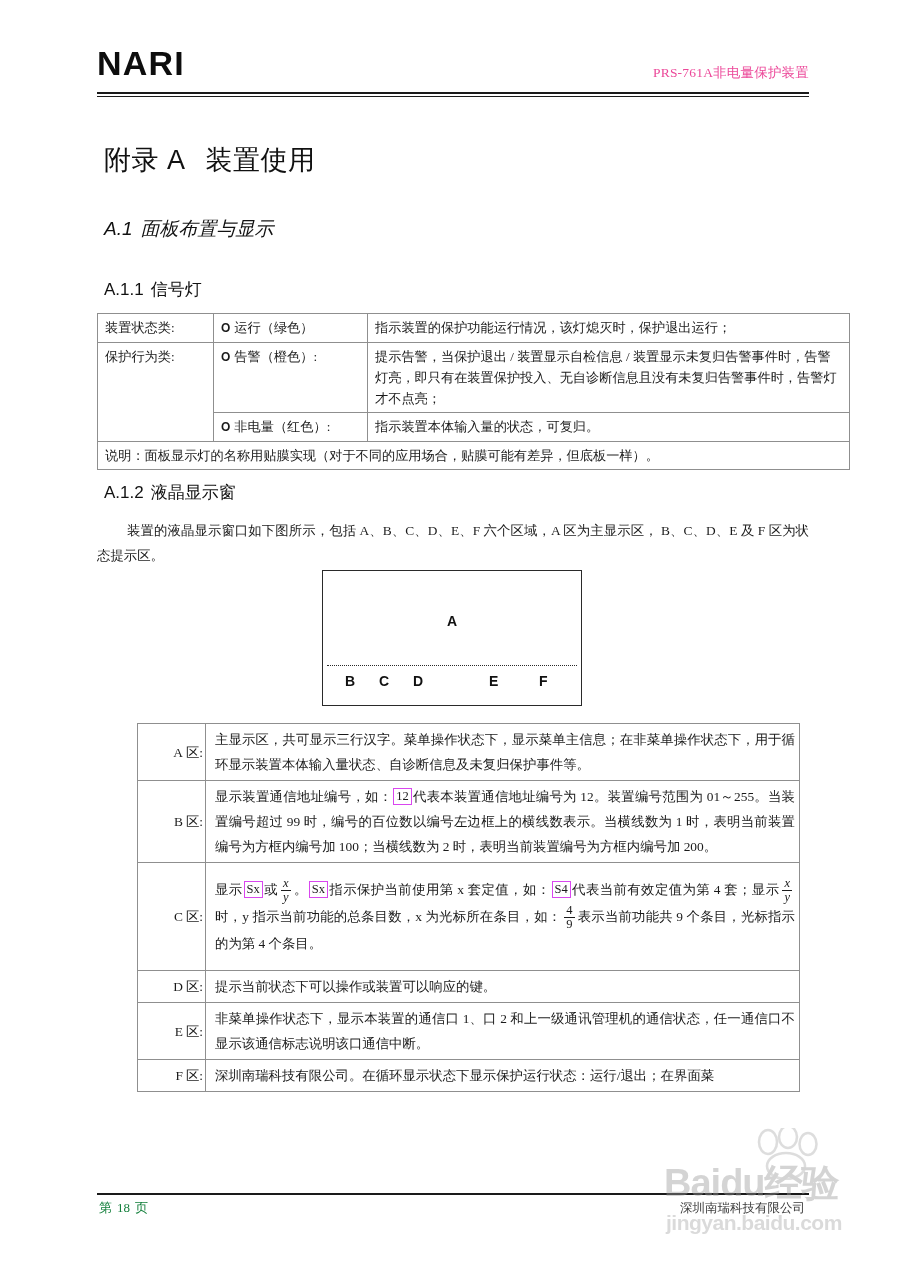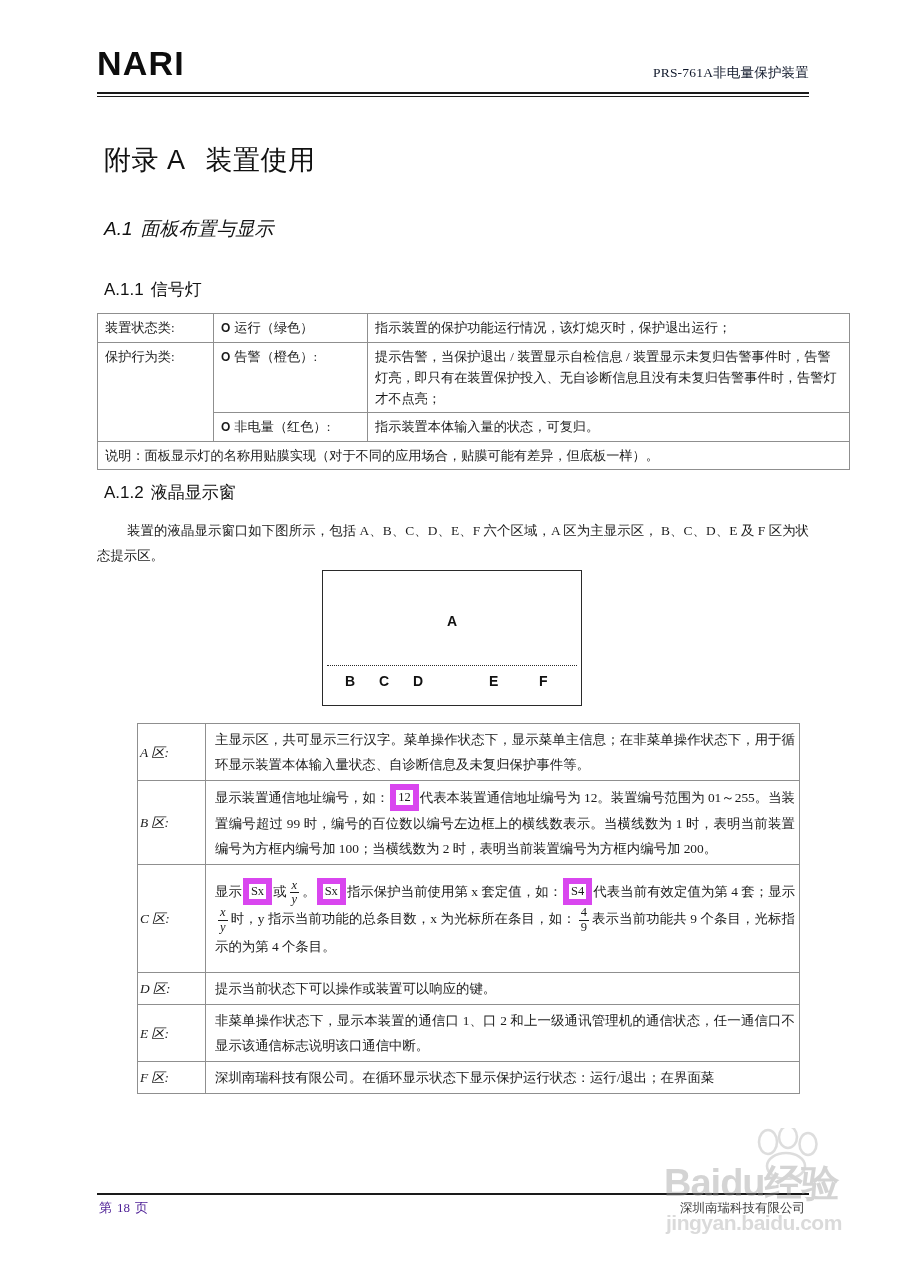--- a/index.html
+++ b/index.html
@@ -40,21 +40,21 @@
     letter-spacing: 1.2px;
     color: #0d0d0d;
     line-height: 38px;
   }
   .header-title {
     position: absolute;
     right: 0;
     top: 20px;
     font-size: 13.5px;
     font-family: "Liberation Serif", serif;
-    color: #0f172a;
+    color: #ec4899;
     white-space: nowrap;
     letter-spacing: 0.2px;
   }
   .header-rule {
     position: absolute;
     left: 97px;
     top: 92px;
     width: 712px;
     border-top: 2.4px solid #1a1a1a;
   }
@@ -213,35 +213,34 @@
     line-height: 25px;
     table-layout: fixed;
   }
   .table2 td {
     border: 0.8px solid #8f8f8f;
     vertical-align: middle;
     color: #1a1a1a;
   }
   .t2-c1 {
     width: 63px;
-    text-align: left;
+    text-align: right;
     white-space: nowrap;
     padding: 2px 2px;
-    font-style: italic;
   }
   .t2-c2 {
     padding: 3px 4px 3px 9px;
     text-align: justify;
   }
   .zone-lbl .gap { display: inline-block; width: 3px; }
 
   
   .boxed {
     display: inline-block;
-    border: 6px solid #d946ef;
+    border: 1px solid #d946ef;
     padding: 0 2px;
     line-height: 15px;
     font-size: 12.5px;
     margin: 0 1px;
     vertical-align: 1px;
   }
   
   .frac {
     display: inline-block;
     vertical-align: -0.55em;
@@ -264,21 +263,21 @@
     left: 97px;
     top: 1193px;
     width: 712px;
     border-top: 2.2px solid #1a1a1a;
   }
   .footer-left {
     position: absolute;
     left: 99px;
     top: 1199px;
     font-size: 13px;
-    color: #4c1d95;
+    color: #15803d;
   }
   .footer-left .gap { display: inline-block; width: 5px; }
   .footer-right {
     position: absolute;
     right: 100px;
     top: 1200px;
     font-size: 12.5px;
     color: #3a3a3a;
     white-space: nowrap;
   }

